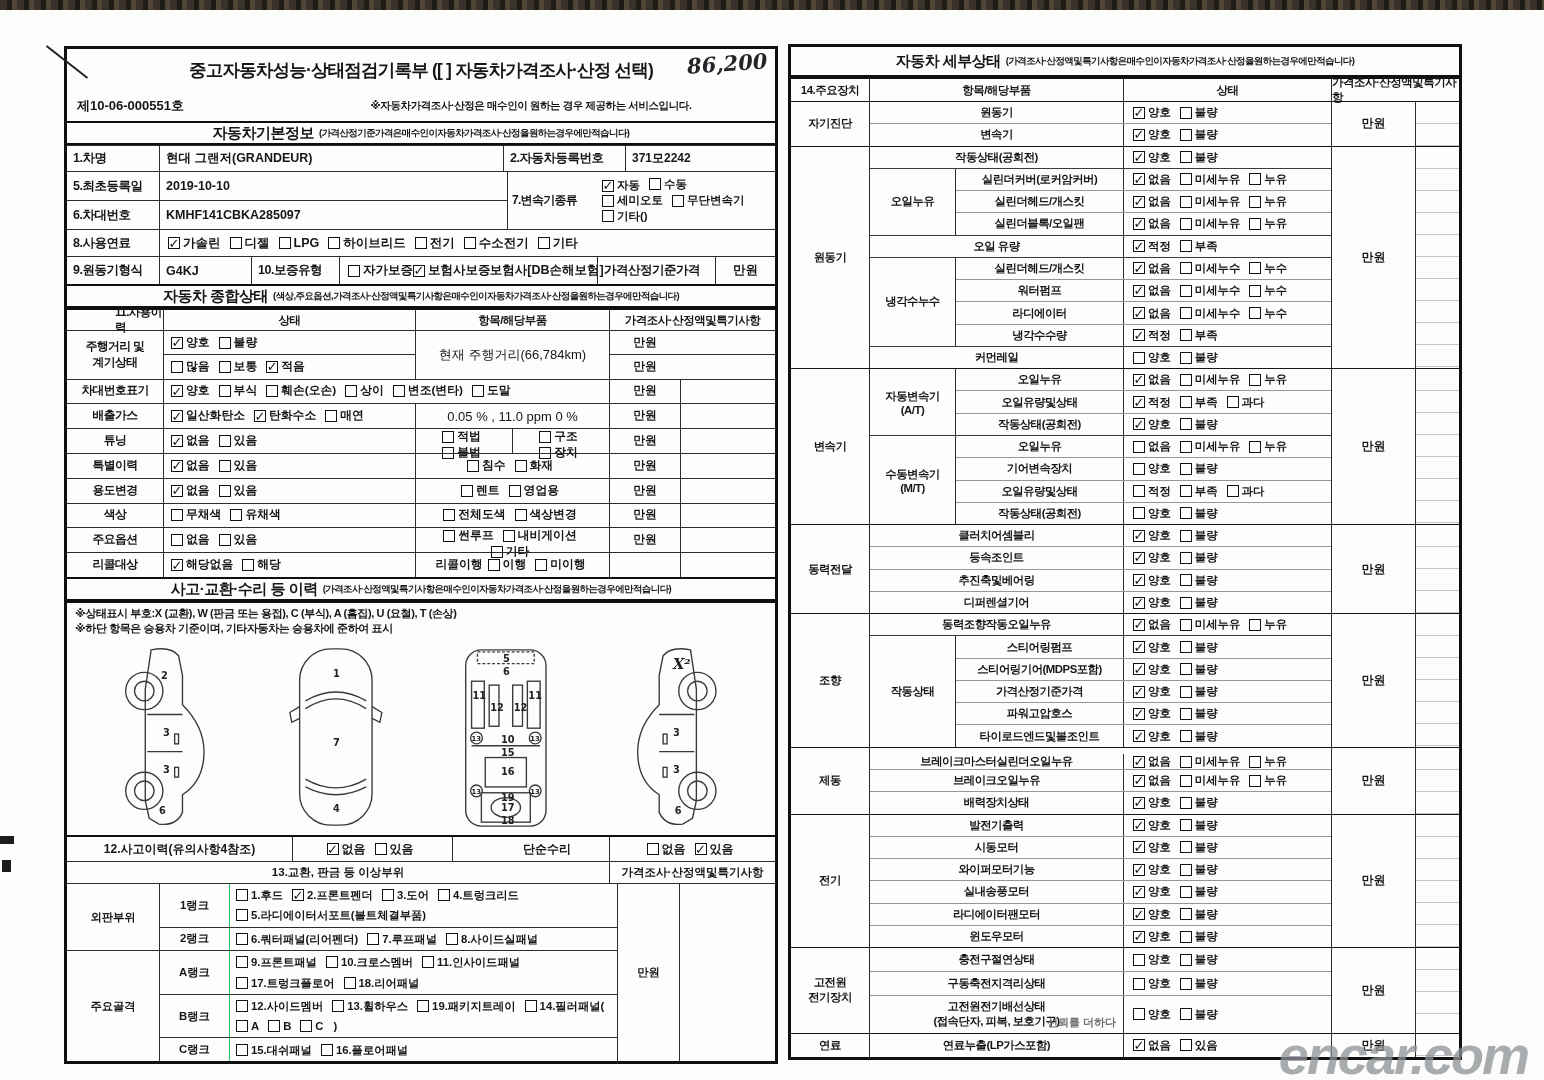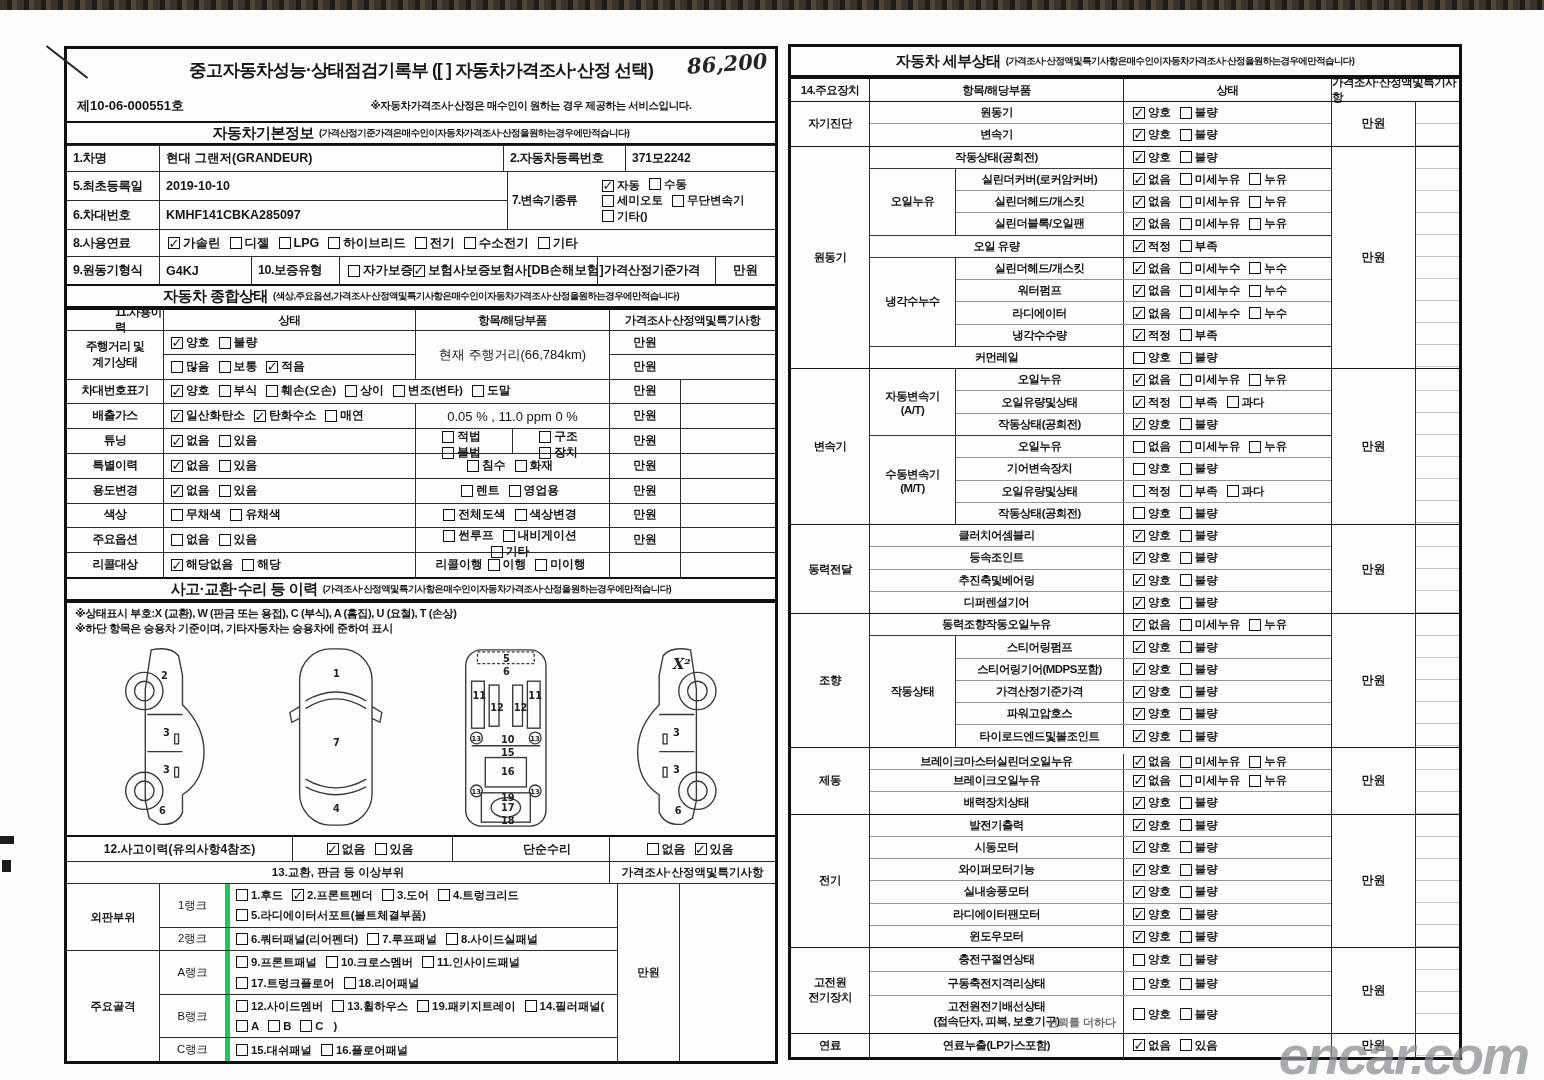--- a/index.html
+++ b/index.html
@@ -92,21 +92,21 @@
   .row13 .c.lt{flex:1;}
 
   #ranks{flex:0 0 178px;display:flex;border-top:1px solid #2c2c2c;align-items:stretch;font-size:11.3px;}
   .rankgroups{flex:1;display:flex;flex-direction:column;}
   .rgrp{display:flex;align-items:stretch;}
   .rgrp+.rgrp{border-top:1px solid #2c2c2c;}
   .rgname{flex:0 0 92px;display:flex;align-items:center;justify-content:center;font-weight:800;}
   .rgrows{flex:1;display:flex;flex-direction:column;border-left:1px solid #2c2c2c;}
   .rankrow{display:flex;align-items:stretch;}
   .rankrow+.rankrow{border-top:1px solid #2c2c2c;}
-  .ranklab{flex:0 0 70px;display:flex;align-items:center;justify-content:center;font-weight:400;border-right:5px solid #22c55e;}
+  .ranklab{flex:0 0 70px;display:flex;align-items:center;justify-content:center;font-weight:700;border-right:1px solid #22c55e;}
   .rankopts{flex:1;display:flex;align-items:center;flex-wrap:wrap;padding:1px 4px;line-height:1.6;}
   .rankprice{flex:0 0 62px;border-left:1px solid #2c2c2c;display:flex;align-items:center;justify-content:center;font-weight:800;}
   .rankblank{flex:0 0 96px;border-left:1px solid #2c2c2c;}
 
   
   .rcolhead{flex:0 0 24px;display:flex;font-size:11.5px;font-weight:800;align-items:stretch;border-top:2px solid #101010;}
   .rcolhead div{display:flex;align-items:center;justify-content:center;border-left:1px solid #2c2c2c;letter-spacing:-0.5px;}
   .rcolhead div:first-child{border-left:none;}
   .rch-g{flex:0 0 78px;} .rch-i{flex:1;} .rch-s{flex:0 0 208px;} .rch-p{flex:0 0 128px;}
   #rsections{flex:1;display:flex;flex-direction:column;font-size:11.4px;}

